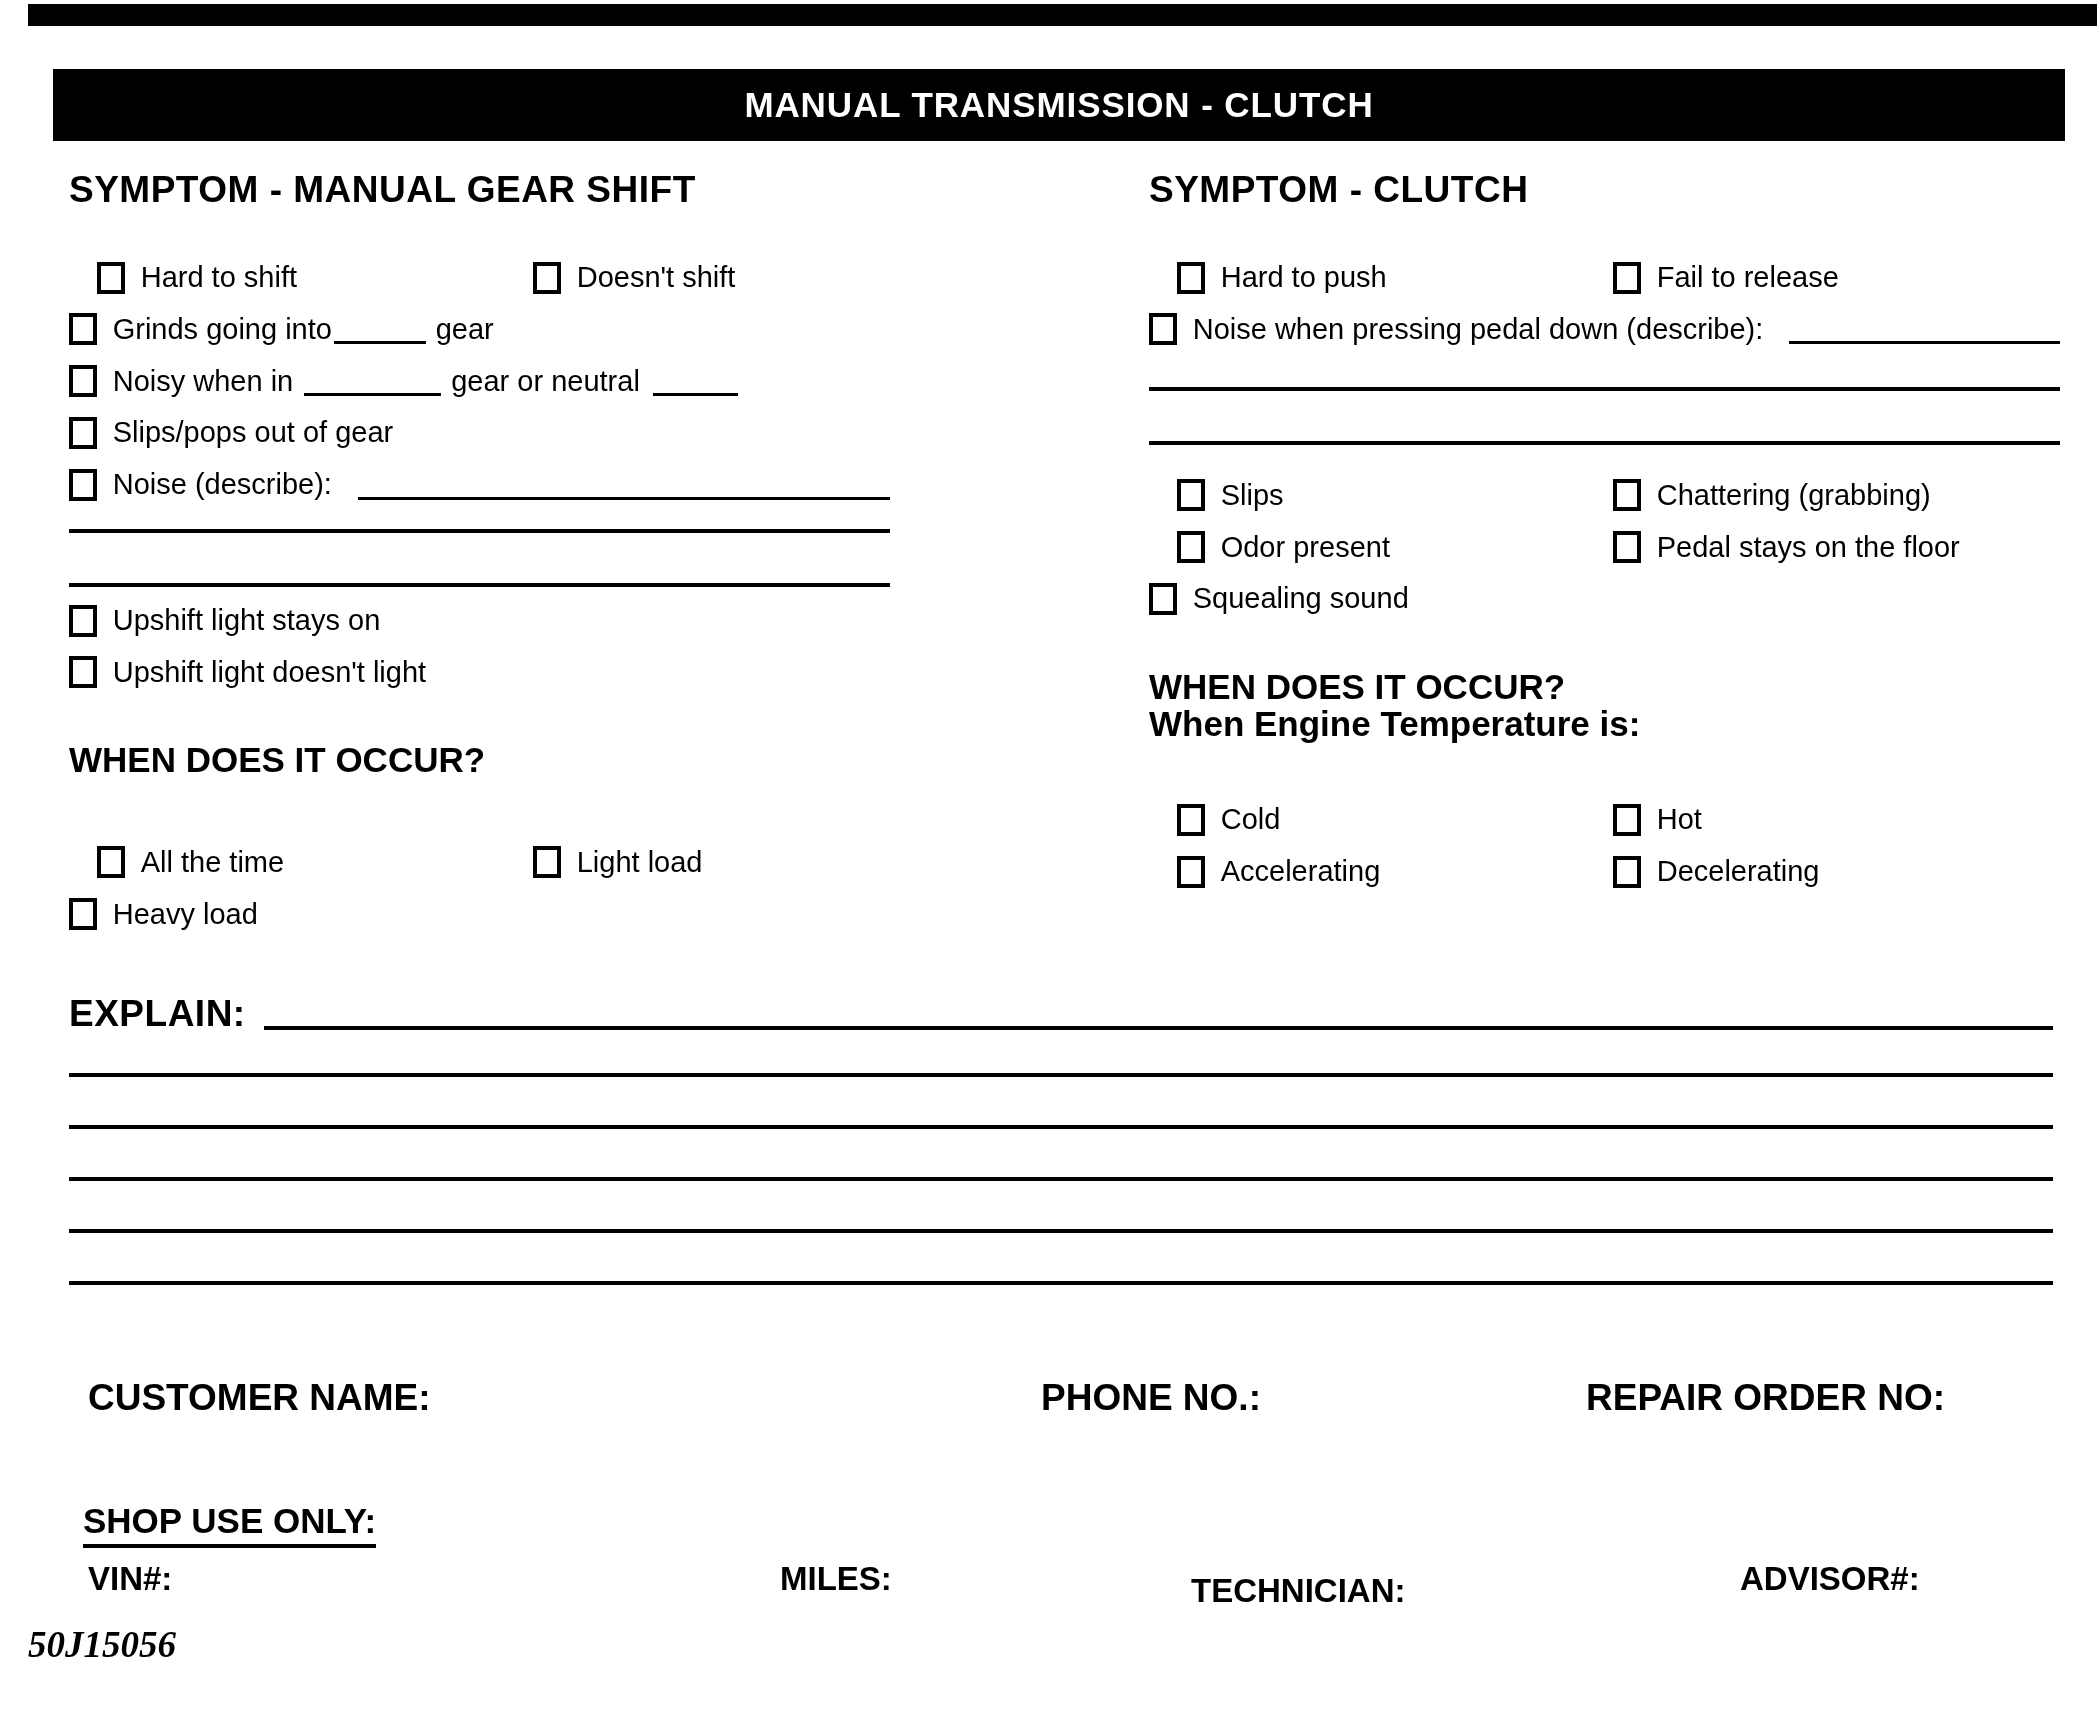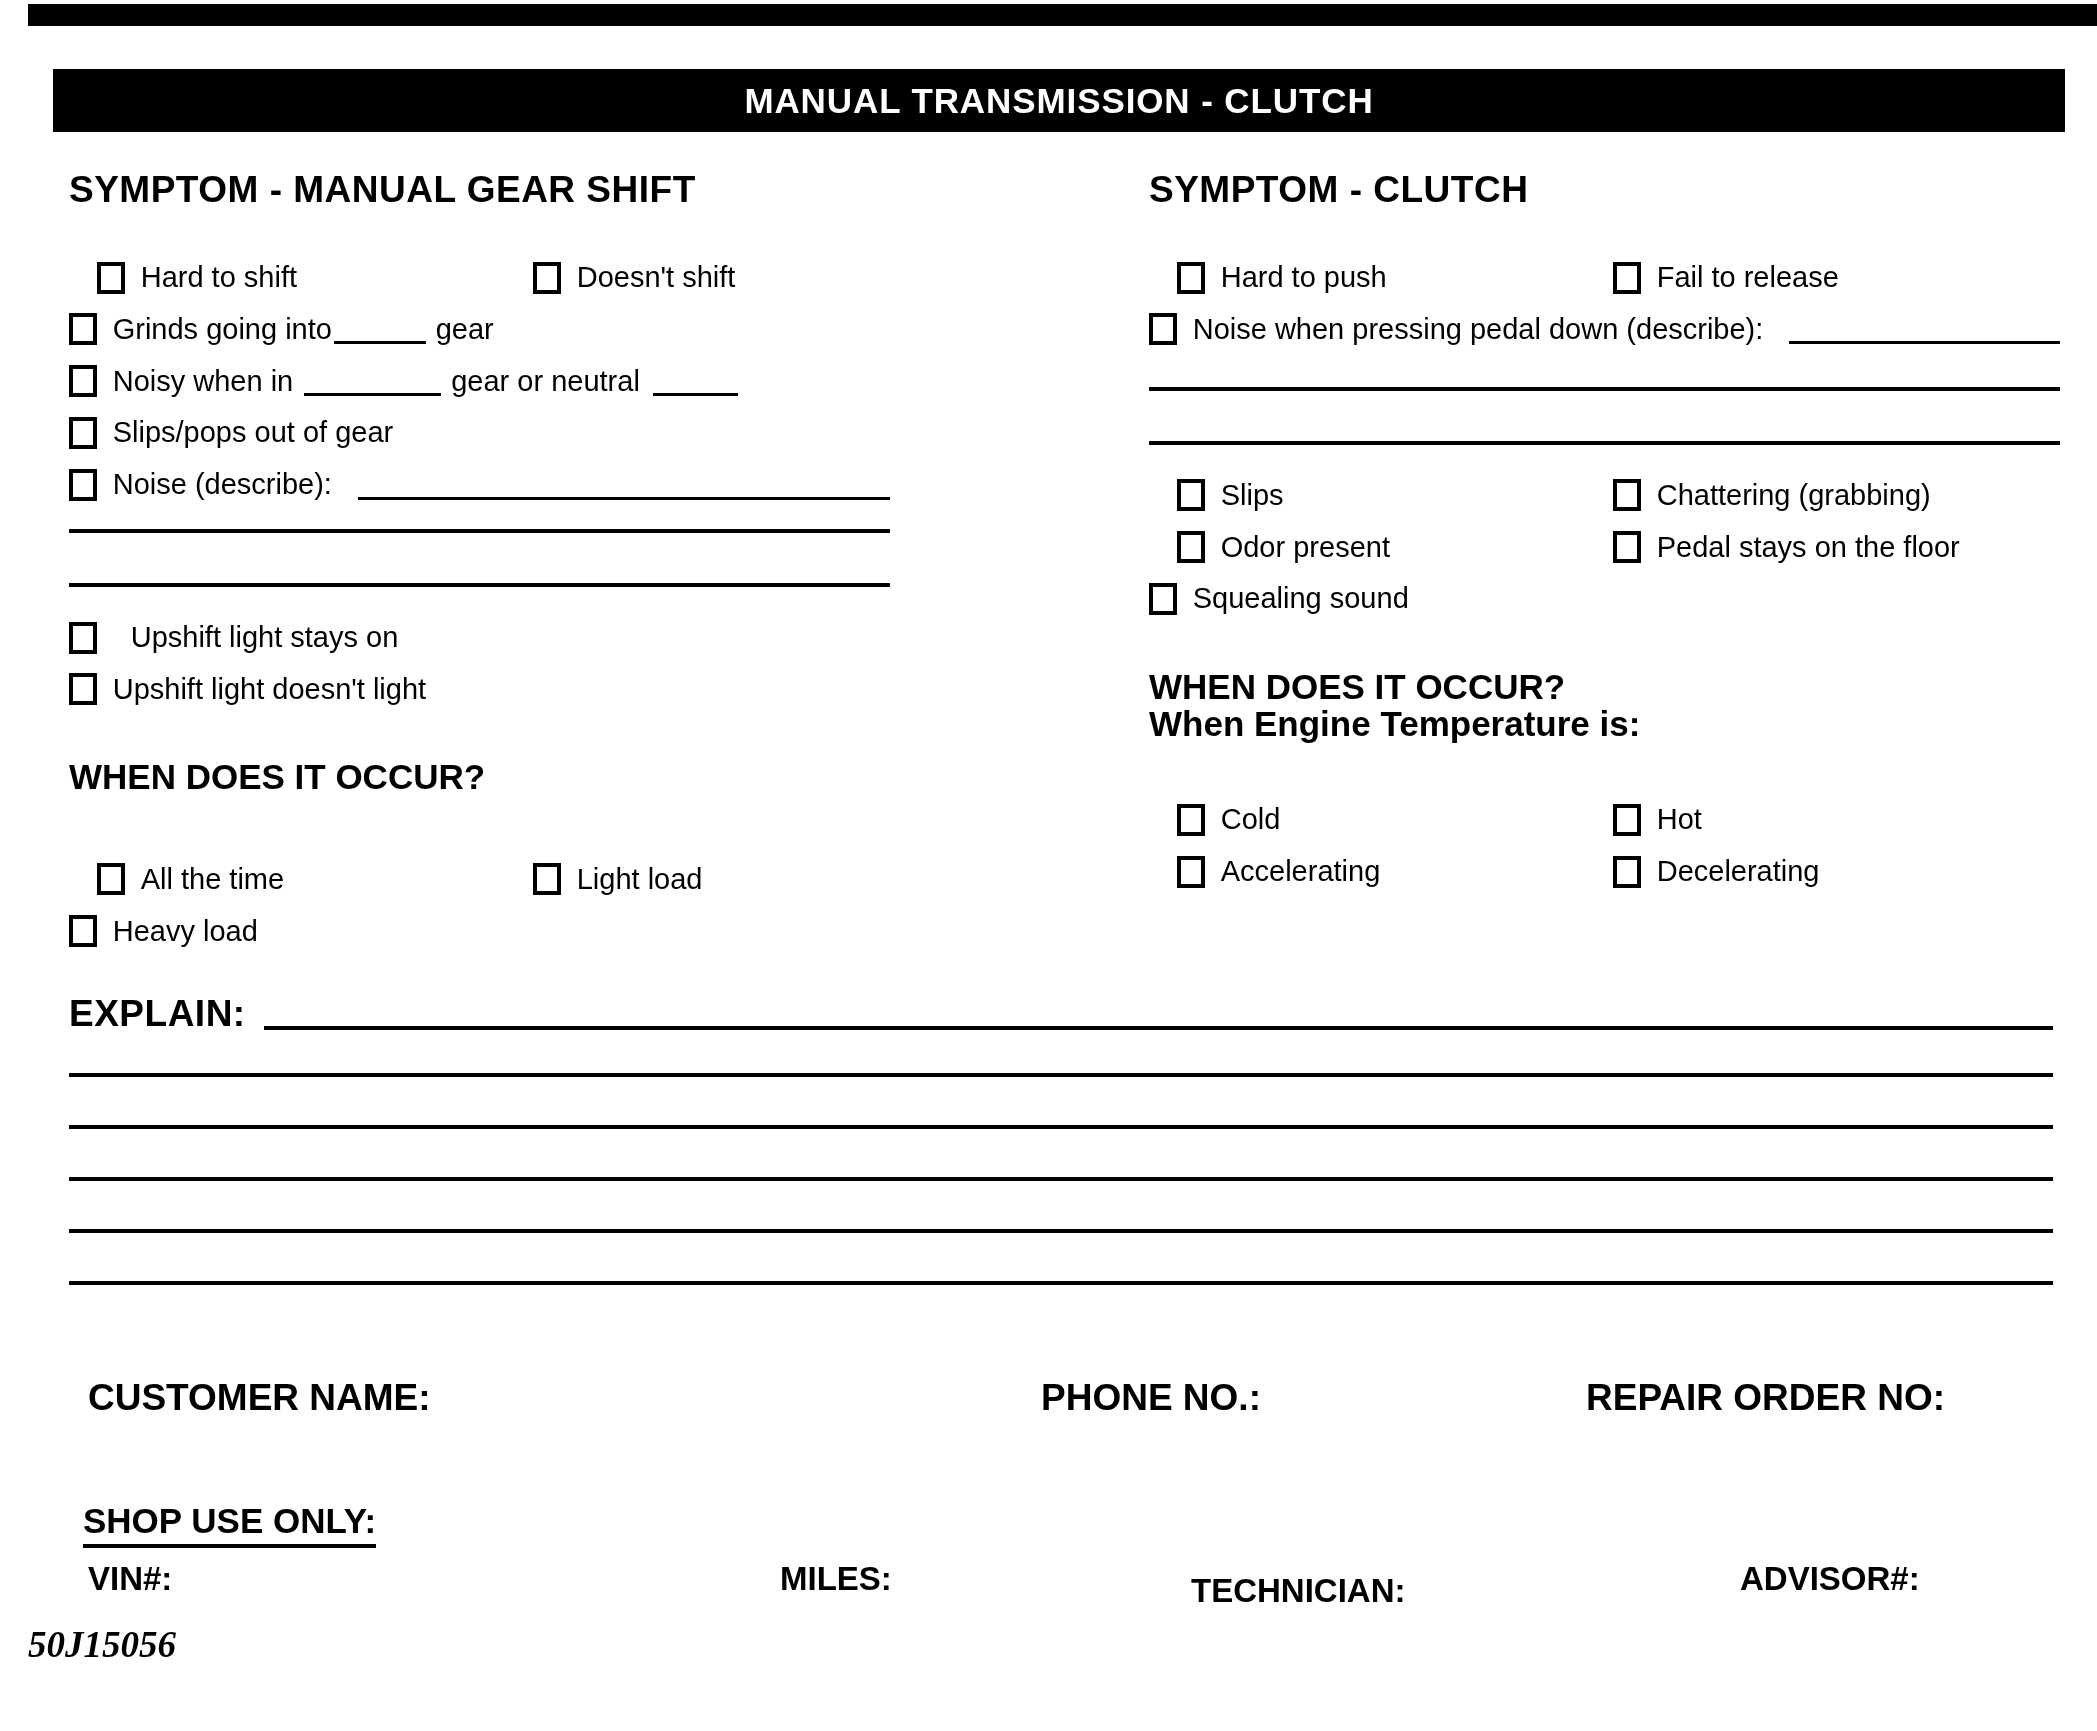--- a/index.html
+++ b/index.html
@@ -13,21 +13,21 @@
     overflow: hidden;
   }
   .top-strip {
     position: absolute;
     left: 28px; right: 0; top: 3.7px; height: 22px;
     background: #000;
   }
   .title-bar {
     position: absolute;
     left: 53px; top: 69px;
-    width: 2012px; height: 63px;
+    width: 2012px; height: 72px;
     background: #000;
     color: #fff;
     display: flex; align-items: center; justify-content: center;
     font-weight: bold; font-size: 35px; letter-spacing: 0.9px;
   }
   .col { position: absolute; top: 171px; }
   .col.left  { left: 69px;  width: 1015px; }
   .col.right { left: 1149px; width: 914px; }
   h2 { margin: 0; font-size: 37px; font-weight: bold; height: 37px; line-height: 37px; letter-spacing: 0.5px; }
   h3 { margin: 0; font-size: 35px; font-weight: bold; height: 37px; line-height: 37px; }
@@ -57,21 +57,21 @@
   .b148 { width: 137px; margin-left: 11px; }
   .b92  { width: 85px;  margin-left: 13px; }
   .grow { flex: 1; margin-left: 26px; }
   .sp-l { margin-left: 10px; }
   .rule { border-bottom: 4.6px solid #000; height: 0; }
   .rule.w890 { width: 821px; }
   .rule.w987 { width: 911px; }
   .mt28 { margin-top: 26px; }
   .mt54 { margin-top: 50px; }
   .mt42 { margin-top: 39px; }
-  .mt38 { margin-top: 32px; gap: 18px; }
+  .mt38 { margin-top: 15px; }
   .mt35 { margin-top: 32px; }
   .mt55 { margin-top: 51px; }
   .mt12 { }
   .mt64 { margin-top: 59px; }
   .mt72 { margin-top: 66px; }
   .w890 { width: 821px; }
   .w987 { width: 911px; }
   .explain {
     position: absolute;
     left: 69px; top: 995px; width: 1984px;

